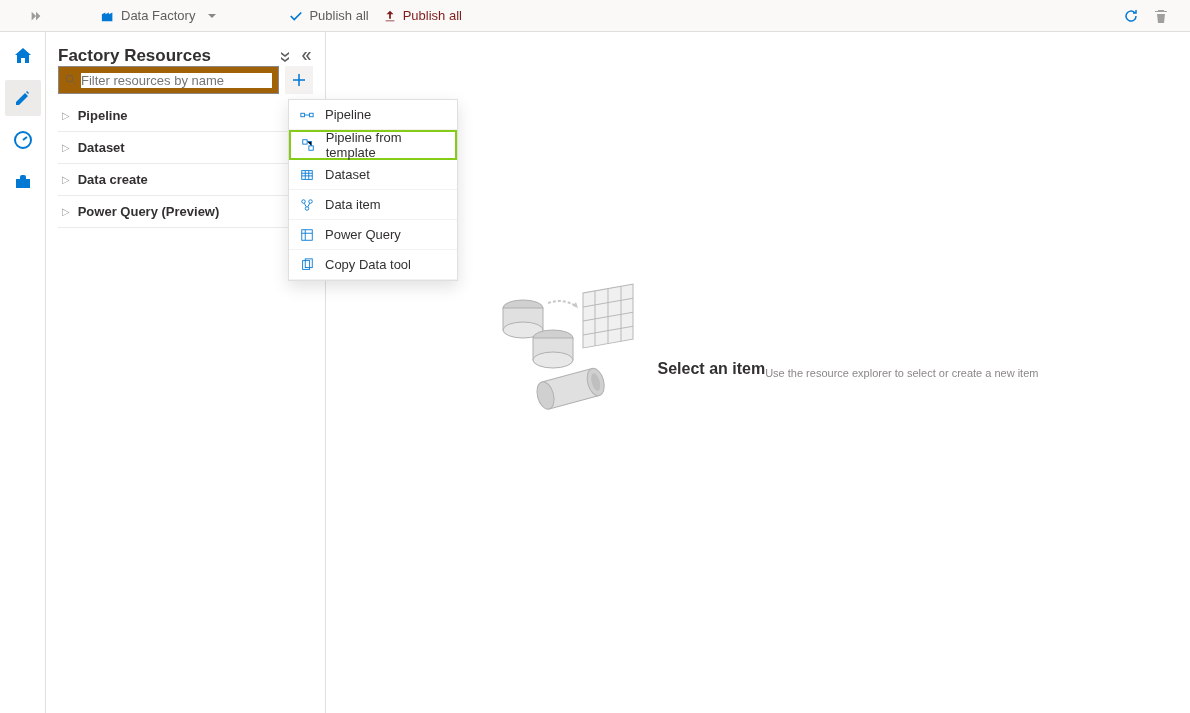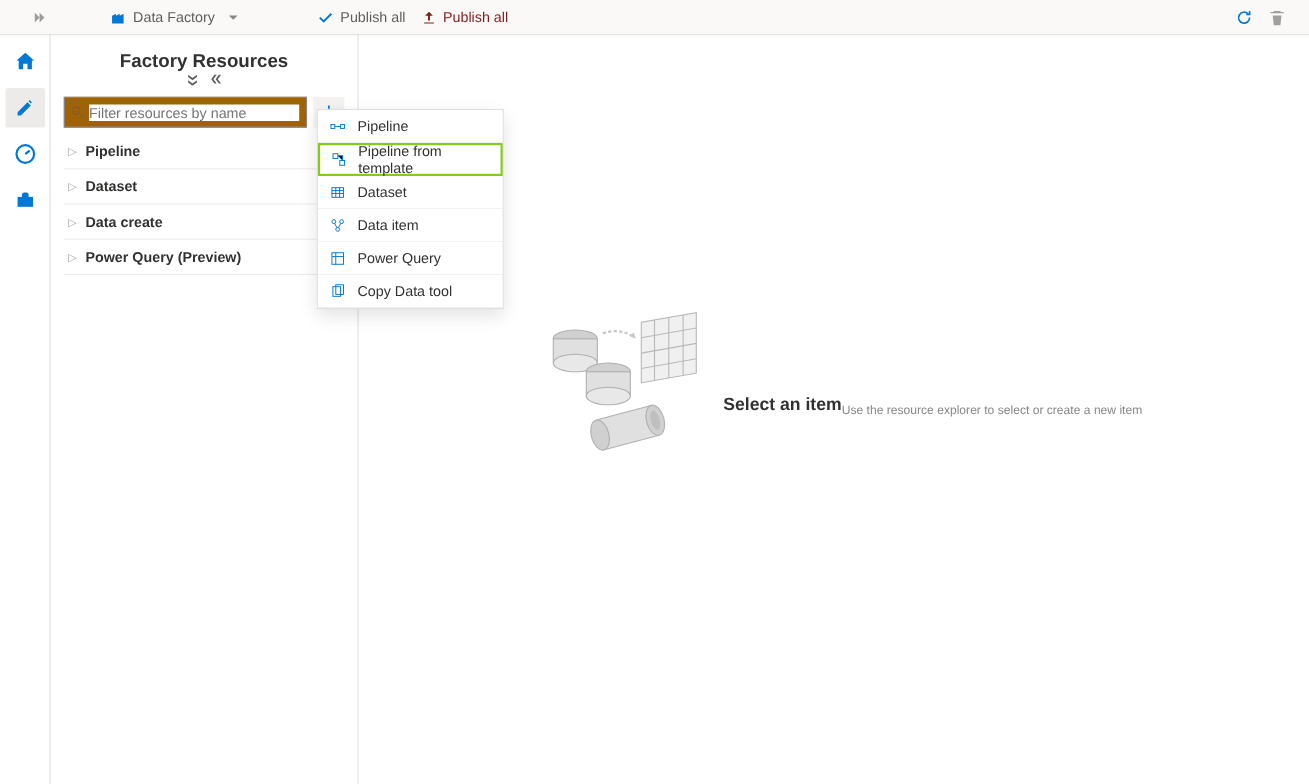--- a/index.html
+++ b/index.html
@@ -92,22 +92,20 @@
   .panel {
     width: 280px;
     border-right: 1px solid #e1dfdd;
     padding: 14px 12px 0 12px;
     position: relative;
   }
   .panel-header {
     display: flex;
     align-items: center;
     justify-content: space-between;
-    margin-bottom: 10px;
-    flex-direction: column;
   }
   .panel-header h2 {
     font-size: 17px;
     font-weight: 700;
   }
   .panel-header .collapsers {
     display: flex;
     gap: 10px;
     color: #605e5c;
   }

